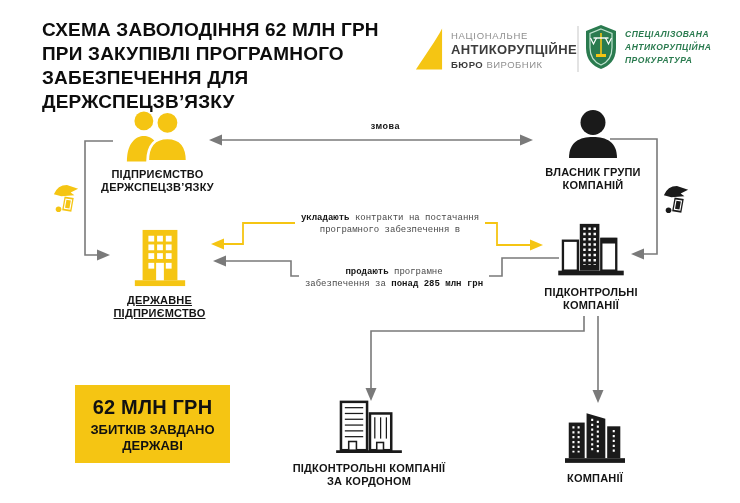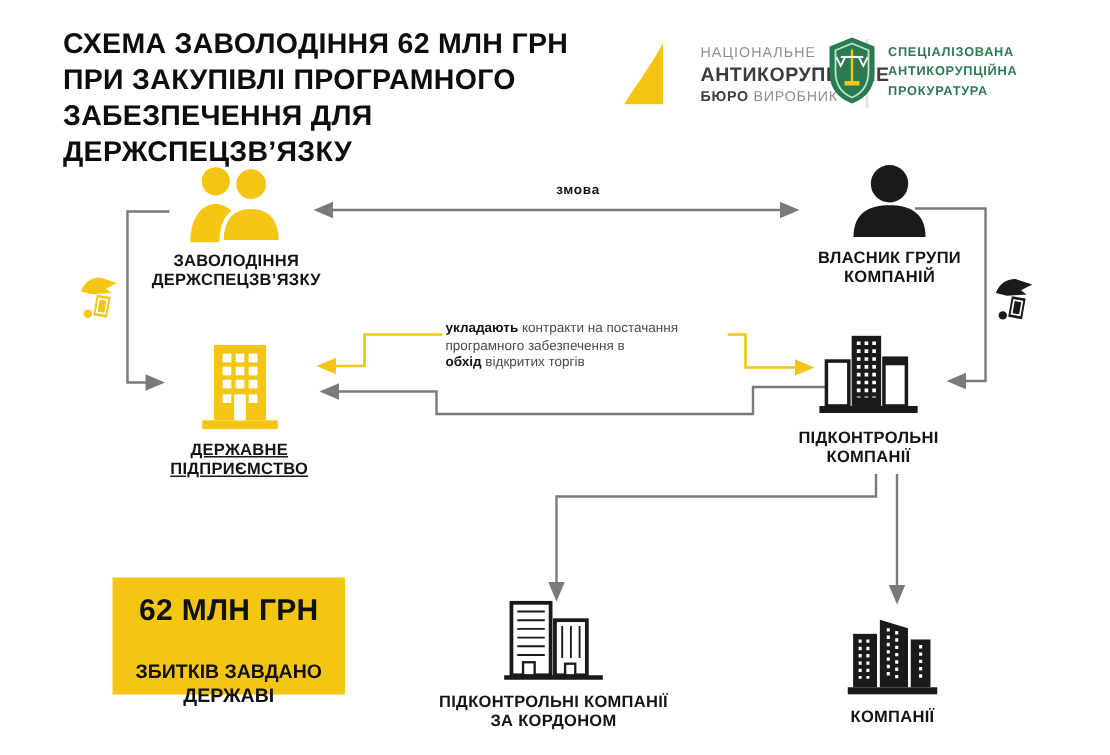--- a/index.html
+++ b/index.html
@@ -2,45 +2,45 @@
 <html><head>
 <meta charset="utf-8">
 <style>
   html,body{margin:0;padding:0;background:#fff;}
   .stage{position:relative;width:740px;height:503px;background:#ffffff;overflow:hidden;
          font-family:"Liberation Sans","DejaVu Sans",sans-serif;color:#1a1a1a;}
   
   .title{position:absolute;left:42px;top:18px;width:385px;font-weight:bold;
          font-size:19px;line-height:1.26;letter-spacing:.2px;color:#0d0d0d;}
   .logo{position:absolute;display:flex;align-items:flex-start;}
-  .logo.nabu{left:415px;top:26px;gap:16px;}
-  .logo.sap{left:552px;top:24px;}
+  .logo.nabu{left:415px;top:26px;}
+  .logo.sap{left:585px;top:24px;font-style:italic;}
   .logo .txt{margin-left:8px;padding-top:4px;}
   .nabu .l1{font-size:9.5px;color:#8f8f8f;letter-spacing:.7px;line-height:1.3;}
   .nabu .l2{font-size:13px;font-weight:bold;color:#3c3c3c;letter-spacing:.4px;line-height:1.25;}
   .nabu .l3{font-size:9.5px;color:#8f8f8f;letter-spacing:.5px;line-height:1.3;}
   .nabu .l3 b{color:#3c3c3c;}
   .sap .txt div{font-size:8.5px;font-weight:bold;color:#2a7b4f;letter-spacing:.5px;line-height:1.5;}
   .divider{position:absolute;left:577px;top:26px;width:2px;height:46px;background:#e3e3e3;}
   
   .wires{position:absolute;left:0;top:0;width:740px;height:503px;z-index:1;}
   
   .node{position:absolute;z-index:2;display:flex;flex-direction:column;align-items:center;text-align:center;}
   .nlabel{margin-top:6px;font-size:11px;font-weight:bold;line-height:1.22;letter-spacing:.2px;color:#141414;}
   
-  .elabel{position:absolute;z-index:3;background:#fff;
-          font-size:9px;line-height:11.5px;color:#4a4a4a;padding:1px 2px;}
+  .elabel{position:absolute;z-index:3;background:#fff;text-align:center;
+          font-size:9px;line-height:11.5px;color:#4a4a4a;padding:1px 2px;font-family:Liberation Mono, monospace;}
   .elabel b{color:#141414;}
   .zmova{position:absolute;z-index:3;background:#fff;font-size:9px;font-weight:bold;
          color:#141414;text-align:center;letter-spacing:.5px;}
   
   .damages{position:absolute;left:75px;top:385px;width:155px;height:78px;z-index:2;
            background:#f5c513;text-align:center;color:#111;}
   .damages .amt{font-size:20px;font-weight:bold;margin-top:11px;letter-spacing:.2px;}
-  .damages .cap{font-size:13px;font-weight:bold;line-height:1.25;margin-top:21px;}
+  .damages .cap{font-size:13px;font-weight:bold;line-height:1.25;margin-top:3px;}
   .bribe{position:absolute;z-index:2;}
 </style>
 </head>
 <body>
 
 <div class="stage">
 
   <div class="title">
     <div>СХЕМА ЗАВОЛОДІННЯ 62 МЛН ГРН</div>
     <div>ПРИ ЗАКУПІВЛІ  ПРОГРАМНОГО</div>
@@ -100,38 +100,41 @@
       <polygon points="211,244 224,238.5 224,249.5"></polygon>
       <polygon points="543,245 530,239.5 530,250.5"></polygon>
     </g>
   </svg>
 
   <div class="zmova" style="left:344px;top:121px;width:56px;text-align:right;">змова</div>
 
   <div class="elabel" style="left:295px;top:212px;width:186px;">
     <div><b>укладають</b><span> контракти на постачання</span></div>
     <div>програмного  забезпечення в</div>
-    <div><b>обхід</b><span> відкритих торгів</span></div>
-  </div>
-
+  </div>
+
+  <div class="elabel" style="left:299px;top:266px;width:186px;">
+    <div><b>продають</b><span> програмне</span></div>
+    <div><span>забезпечення за </span><b>понад 285 млн грн</b></div>
+  </div>
 
 
 
   <div class="node" style="left:80px;top:110px;width:155px;">
     <svg width="66" height="52" viewBox="0 0 70 54">
       <g fill="#f5c513">
         <circle cx="20" cy="11" r="10"></circle>
         <path d="M2,54 C2,34 12,27 20,27 C28,27 38,34 38,54 Z"></path>
       </g>
       <g fill="#f5c513" stroke="#ffffff" stroke-width="3">
         <circle cx="45" cy="13" r="12"></circle>
         <path d="M24,54 C24,36 33,29 45,29 C57,29 66,36 66,54 Z"></path>
       </g>
     </svg>
-    <div class="nlabel">ЗАВОЛОДІННЯ ДЕРЖСПЕЦЗВ’ЯЗКУ</div>
+    <div class="nlabel">ПІДПРИЄМСТВО ДЕРЖСПЕЦЗВ’ЯЗКУ</div>
   </div>
 
   <div class="node" style="left:518px;top:110px;width:150px;">
     <svg width="56" height="48" viewBox="0 0 58 50">
       <g fill="#1a1a1a">
         <circle cx="29" cy="13" r="13"></circle>
         <path d="M4,50 C4,33 15,28 29,28 C43,28 54,33 54,50 Z"></path>
       </g>
     </svg>
     <div class="nlabel" style="margin-top:8px;">ВЛАСНИК ГРУПИ КОМПАНІЙ</div>
@@ -152,21 +155,21 @@
           <rect x="29" y="26" width="6" height="6"></rect>
           <rect x="38" y="26" width="6" height="6"></rect>
         <rect x="20" y="36" width="6" height="6"></rect>
           <rect x="38" y="36" width="6" height="6"></rect>
         <rect x="28" y="36" width="8" height="18"></rect>
       </g>
     </svg>
     <div class="nlabel">ДЕРЖАВНЕ ПІДПРИЄМСТВО</div>
   </div>
 
-  <div class="node" style="left:504px;top:222px;width:150px;">
+  <div class="node" style="left:516px;top:222px;width:150px;">
     <svg width="66" height="58" viewBox="0 0 70 62">
       <rect x="5" y="20" width="16" height="32" fill="#ffffff" stroke="#1a1a1a" stroke-width="2.5"></rect>
       <rect x="23" y="2" width="21" height="50" fill="#1a1a1a"></rect>
       <g stroke="#ffffff" stroke-width="2.6" stroke-dasharray="2.6 3">
         <line x1="28" y1="6" x2="28" y2="46"></line>
         <line x1="33.5" y1="6" x2="33.5" y2="46"></line>
         <line x1="39" y1="6" x2="39" y2="46"></line>
       </g>
       <rect x="46" y="18" width="16" height="34" fill="#ffffff" stroke="#1a1a1a" stroke-width="2.5"></rect>
       <rect x="46" y="17" width="16" height="6" fill="#1a1a1a"></rect>

